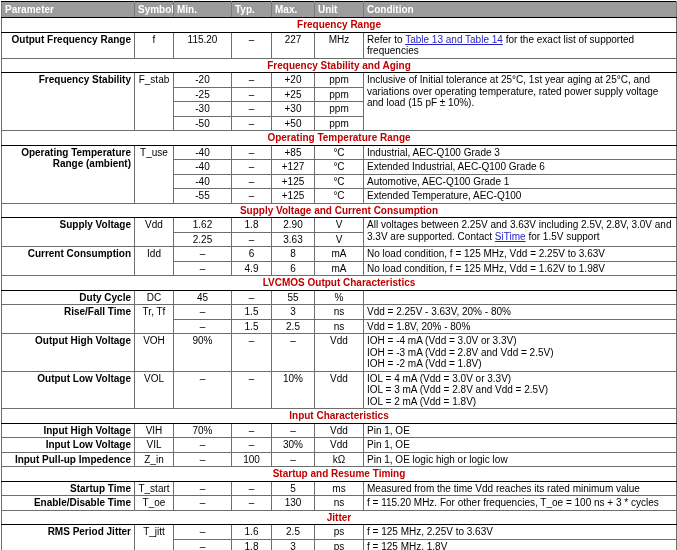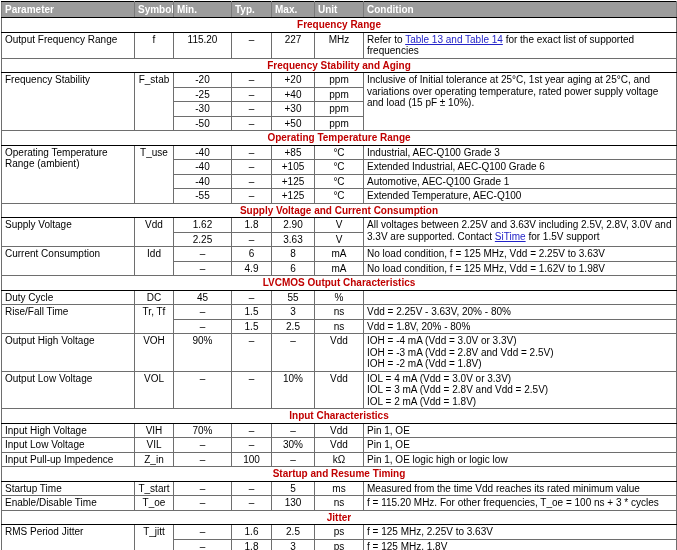--- a/index.html
+++ b/index.html
@@ -9,21 +9,21 @@
   col.c-sym{width:39px;}
   col.c-min{width:58px;}
   col.c-typ{width:40px;}
   col.c-max{width:43px;}
   col.c-unit{width:49px;}
   col.c-cond{width:313px;}
   th,td{border:1px solid #6e6e6e;padding:1px 3px;line-height:11.5px;vertical-align:top;overflow:hidden;}
   table{border:1px solid #000;}
   thead th{background:var(--header-bg,#9c9c9c);color:var(--header-fg,#fff);font-weight:bold;text-align:left;height:13px;vertical-align:middle;border-color:#7a7a7a;border-top-color:#000;border-bottom-color:#000;}
   tr.section td{color:var(--section-fg,#c00000);font-weight:bold;text-align:center;border-top-color:#000;border-bottom-color:#000;margin-top:31px;}
-  td.param{font-weight:normal;text-align:left;}
+  td.param{font-weight:bold;text-align:right;}
   td.sym,td.min,td.typ,td.max,td.unit{text-align:center;}
   td.cond{text-align:left;white-space:pre-line;}
   tr.gs td{border-top-color:#000;}
   .link{color:var(--link-color,#2323c8);cursor:pointer;text-decoration:underline;}
   .link.ul{text-decoration:underline;}
 </style>
 </head>
 <body>
 
 <table>
@@ -68,21 +68,21 @@
         <td class="sym" rowspan="4">F_stab</td>
         <td class="min">-20</td>
         <td class="typ">–</td>
         <td class="max">+20</td>
         <td class="unit">ppm</td>
         <td rowspan="4" class="cond">Inclusive of Initial tolerance at 25°C, 1st year aging at 25°C, and variations over operating temperature, rated power supply voltage and load (15 pF ± 10%).</td>
       </tr>
       <tr>
         <td class="min">-25</td>
         <td class="typ">–</td>
-        <td class="max">+40</td>
+        <td class="max">+25</td>
         <td class="unit">ppm</td>
       </tr>
       <tr>
         <td class="min">-30</td>
         <td class="typ">–</td>
         <td class="max">+30</td>
         <td class="unit">ppm</td>
       </tr>
       <tr>
         <td class="min">-50</td>
@@ -98,21 +98,21 @@
         <td class="sym" rowspan="4">T_use</td>
         <td class="min">-40</td>
         <td class="typ">–</td>
         <td class="max">+85</td>
         <td class="unit">°C</td>
         <td class="cond">Industrial, AEC-Q100 Grade 3</td>
       </tr>
       <tr>
         <td class="min">-40</td>
         <td class="typ">–</td>
-        <td class="max">+105</td>
+        <td class="max">+127</td>
         <td class="unit">°C</td>
         <td class="cond">Extended Industrial, AEC-Q100 Grade 6</td>
       </tr>
       <tr>
         <td class="min">-40</td>
         <td class="typ">–</td>
         <td class="max">+125</td>
         <td class="unit">°C</td>
         <td class="cond">Automotive, AEC-Q100 Grade 1</td>
       </tr>

